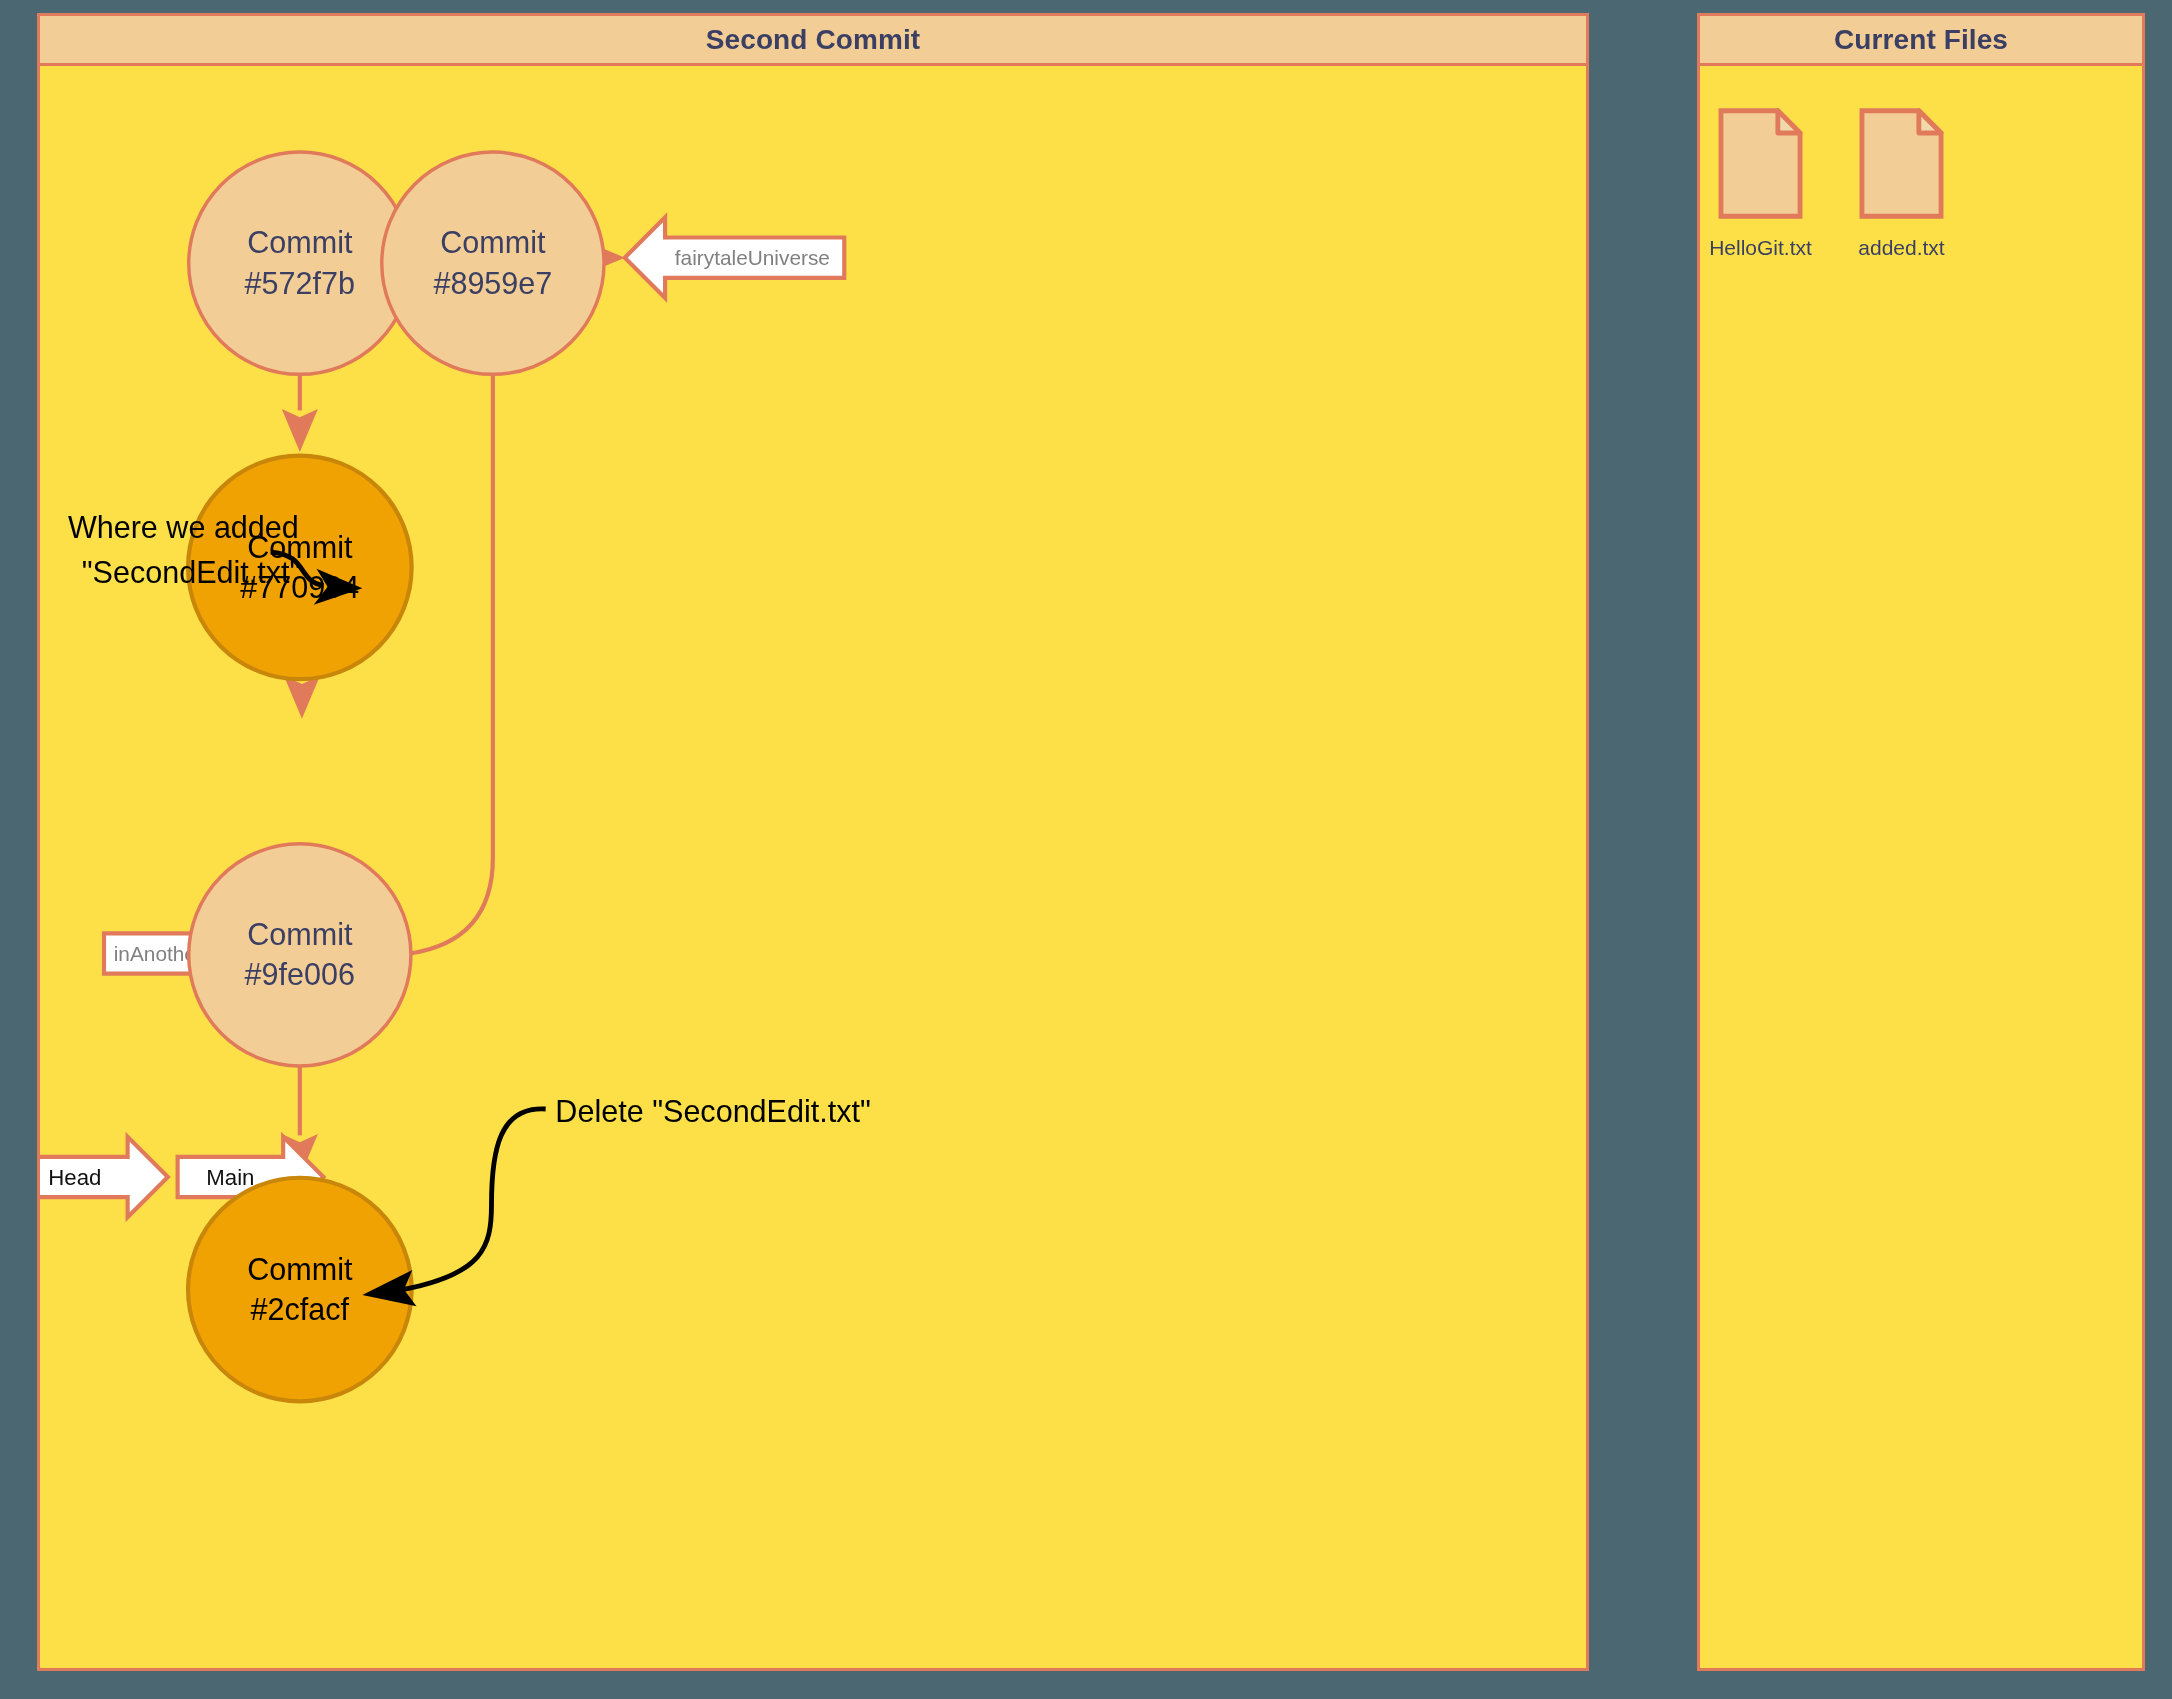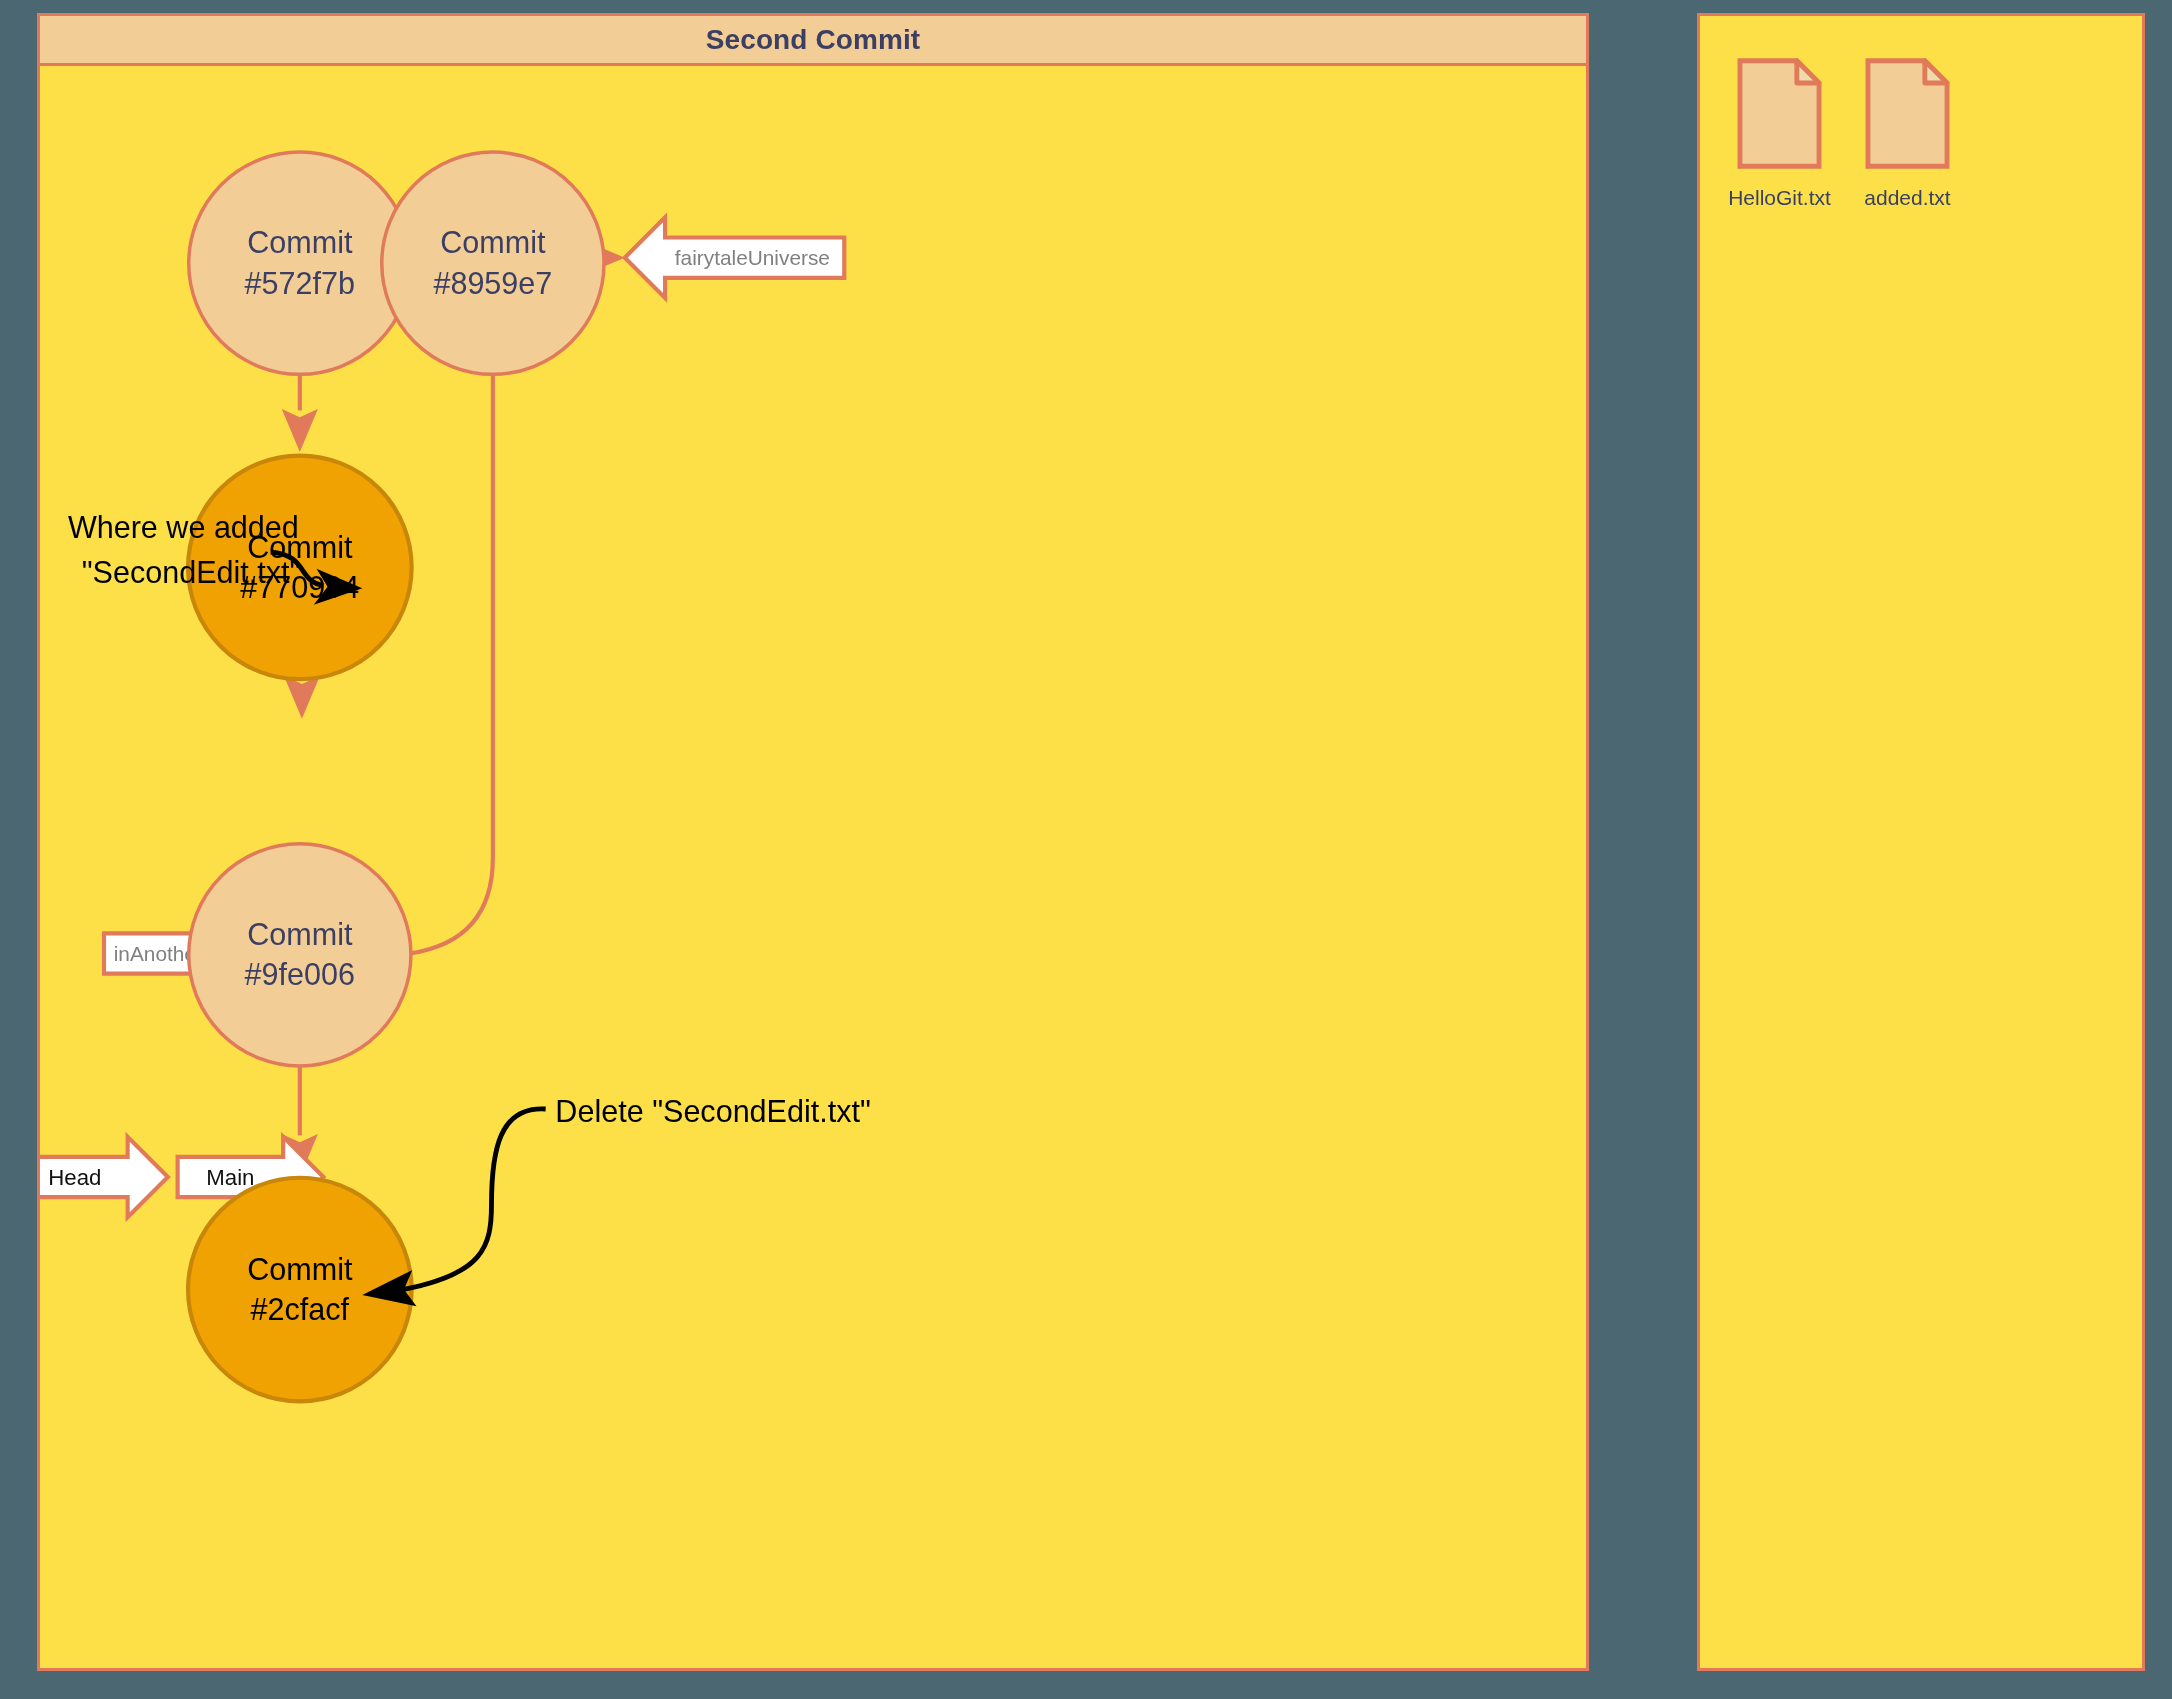--- a/index.html
+++ b/index.html
@@ -48,21 +48,21 @@
   .edge{fill:none;stroke:#e07a5a;stroke-width:6;}
   .edge-head{fill:#e07a5a;}
   .tag-shape{fill:#ffffff;stroke:#e07a5a;stroke-width:6;}
   .tag-label-branch{fill:#808080;font-size:30px;font-family:"Liberation Sans",sans-serif;}
   .tag-label-ref{fill:#111111;font-size:32px;font-family:"Liberation Sans",sans-serif;}
   .anno-path{fill:none;stroke:#000000;stroke-width:7;}
   .anno-head{fill:#000000;}
   .anno-text{fill:#000000;font-size:44px;font-family:"Liberation Sans",sans-serif;}
 
   
-  .files-row{position:absolute;left:0;top:42px;width:100%;display:flex;gap:43px;padding-left:37px;box-sizing:border-box;}
+  .files-row{position:absolute;left:0;top:42px;width:100%;display:flex;gap:56px;padding-left:18px;box-sizing:border-box;}
   .file-item{width:85px;display:flex;flex-direction:column;align-items:center;}
   .file-name{margin-top:15.3px;font-size:21px;color:#3a3f63;white-space:nowrap;}
 </style>
 </head>
 <body>
 
 <div class="stage">
 
   <div class="panel" id="graph-panel">
     <div class="panel-header">
@@ -158,20 +158,23 @@
           <text class="anno-text" x="740" y="1520">Delete "SecondEdit.txt"</text>
           <path class="anno-path" d="M 726 1502 C 660 1498 648 1560 648 1640 C 648 1700 636 1740 520 1762"></path>
           <polygon class="anno-head" points="462,1770 534,1734 522,1762 540,1786"></polygon>
         </g>
 
       </svg>
     </div>
   </div>
 
   <div class="panel" id="files-panel">
+    <div class="panel-header">
+      <span class="panel-title">Current Files</span>
+    </div>
     <div class="panel-body">
       <div class="files-row">
 
         <div class="file-item">
           <span>
             <svg width="85" height="111" viewBox="0 0 122 160">
               <path d="M4 4 H86 L118 36 V156 H4 Z" fill="#f3cd96" stroke="#e07a5a" stroke-width="7"></path>
               <path d="M86 4 L118 36 H86 Z" fill="#f0d9ab" stroke="#e07a5a" stroke-width="7" stroke-linejoin="round"></path>
             </svg>
           </span>

